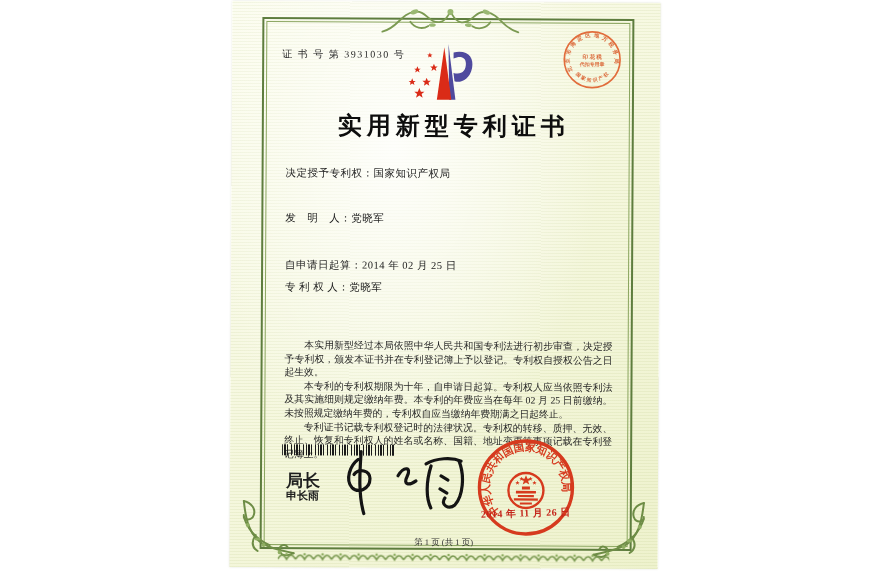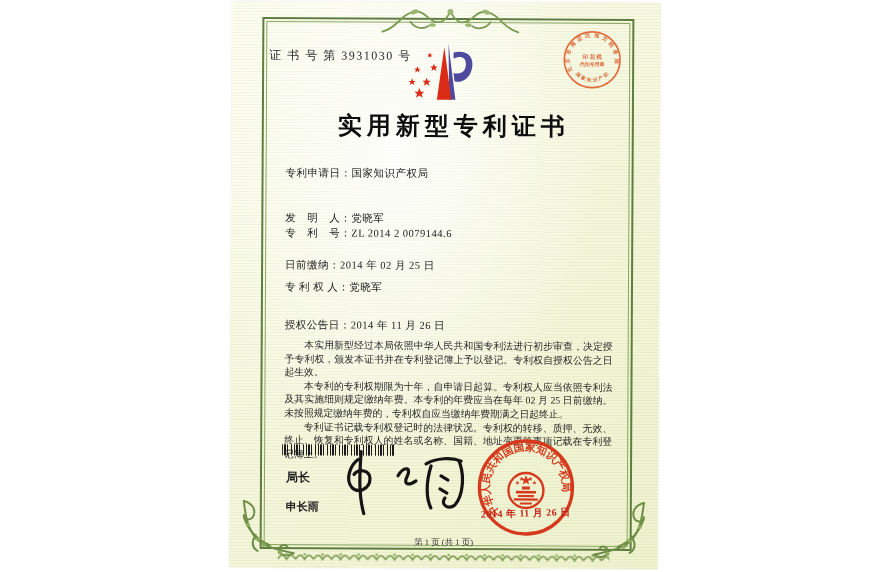--- a/index.html
+++ b/index.html
@@ -13,35 +13,35 @@
     position:absolute;left:231px;top:2px;width:428px;height:566px;
     background:
       radial-gradient(ellipse at 38% 26%, rgba(255,255,255,.85) 0%, rgba(255,255,255,0) 55%),
       repeating-linear-gradient(0deg, rgba(170,185,110,.13) 0 1px, rgba(0,0,0,0) 1px 3px),
       linear-gradient(140deg,#fcfdef 0%, #f6f8e0 45%, #eef2cd 100%);
     transform:rotate(0.3deg);
     box-shadow:0 0 2px rgba(120,130,80,.25);
   }
   .frame{position:absolute;left:30px;top:16px;width:368px;height:528px;border:2px solid #5e7d3e;}
   .frame-inner{position:absolute;inset:2px;border:1px solid #8aa55f;}
-  .cert-no{position:absolute;left:37px;top:46px;font-size:12px;letter-spacing:1.5px;color:#2a2a2a;}
+  .cert-no{position:absolute;left:50px;top:46px;font-size:10px;letter-spacing:1.5px;color:#2a2a2a;}
   .logo{position:absolute;left:176px;top:42px;width:66px;height:60px;}
   .title{position:absolute;left:30px;top:108px;width:368px;box-sizing:border-box;padding-left:16px;
          text-align:center;font-size:24px;font-weight:700;letter-spacing:5px;color:#0d0d0d;}
   .f{position:absolute;left:54px;font-size:10.5px;letter-spacing:.5px;color:#222;white-space:nowrap;}
   .f1{top:165px}.f2{top:210px}.f3{top:225px}.f4{top:257px}.f5{top:279px}.f6{top:317px}
   .bodytext{position:absolute;left:54px;top:337px;width:328px;font-size:9.8px;line-height:13.6px;
             text-align:justify;color:#262626;}
   .bodytext p{margin:0;text-indent:2em;}
   .barcode{position:absolute;left:52px;top:443px;width:112px;height:11px;
     background:
       repeating-linear-gradient(90deg,#1a1a1a 0 1px,transparent 1px 2px,#1a1a1a 2px 4px,
         transparent 4px 5px,#1a1a1a 5px 6px,transparent 6px 9px,#1a1a1a 9px 10px,transparent 10px 12px);}
-  .sig-title{position:absolute;left:56px;top:468px;font-size:12px;font-weight:700;}
-  .sig-name{position:absolute;left:56px;top:487px;font-size:11px;font-weight:700;margin-top:11px;}
+  .sig-title{position:absolute;left:56px;top:468px;font-size:17px;font-weight:700;}
+  .sig-name{position:absolute;left:56px;top:487px;font-size:11px;font-weight:700;}
   .signature{position:absolute;left:98px;top:444px;width:150px;height:76px;}
   .seal{position:absolute;left:245px;top:434px;width:102px;height:102px;}
   .seal-date{position:absolute;left:238px;top:504px;width:116px;text-align:center;
              color:#c4271c;font-size:10px;font-weight:700;letter-spacing:.5px;transform:rotate(-2deg);white-space:nowrap;}
   .footer{position:absolute;left:30px;top:535px;width:368px;text-align:center;font-size:8.5px;color:#333;}
   .tax-stamp{position:absolute;left:329px;top:26px;width:62px;height:62px;opacity:.92;}
   .lace-top{position:absolute;left:148px;top:2px;width:140px;height:32px;}
   .corner-bl{position:absolute;left:6px;top:494px;width:66px;height:66px;}
   .corner-br{position:absolute;left:356px;top:494px;width:66px;height:66px;transform:scaleX(-1);}
   .ribbon{position:absolute;left:48px;top:549px;width:332px;height:12px;}
@@ -141,26 +141,24 @@
     </text>
     <text font-size="4.6" fill="#d95f2e" font-weight="bold">
       <textPath href="#stampArcBottom" textLength="42" lengthAdjust="spacing">国家知识产权局</textPath>
     </text>
     <text x="30" y="29" text-anchor="middle" font-size="5.4" fill="#d95f2e" font-weight="bold">印 花 税</text>
     <text x="30" y="36" text-anchor="middle" font-size="4.8" fill="#d95f2e" font-weight="bold">代扣专用章</text>
   </svg>
 
   <div class="title">实用新型专利证书</div>
 
-  <div class="f f1"><span>专利申请日：</span><span>国家知识产权局</span></div>
+  <div class="f f1"><span>决定授予专利权：</span><span>国家知识产权局</span></div>
   <div class="f f2"><span>发　明　人：</span><span>党晓军</span></div>
-  <div class="f f3"><span>专　利　号：</span><span>ZL 2014 2 0079144.6</span></div>
-  <div class="f f4"><span>日前缴纳：</span><span>2014 年 02 月 25 日</span></div>
+  <div class="f f4"><span>自申请日起算：</span><span>2014 年 02 月 25 日</span></div>
   <div class="f f5"><span>专 利 权 人：</span><span>党晓军</span></div>
-  <div class="f f6"><span>授权公告日：</span><span>2014 年 11 月 26 日</span></div>
 
   <div class="bodytext">
     <p>本实用新型经过本局依照中华人民共和国专利法进行初步审查，决定授予专利权，颁发本证书并在专利登记簿上予以登记。专利权自授权公告之日起生效。</p>
     <p>本专利的专利权期限为十年，自申请日起算。专利权人应当依照专利法及其实施细则规定缴纳年费。本专利的年费应当在每年 02 月 25 日前缴纳。未按照规定缴纳年费的，专利权自应当缴纳年费期满之日起终止。</p>
     <p>专利证书记载专利权登记时的法律状况。专利权的转移、质押、无效、终止、恢复和专利权人的姓名或名称、国籍、地址变更等事项记载在专利登记簿上。</p>
   </div>
 
   <div class="barcode"></div>
   <div class="sig-title">局长</div>
   <div class="sig-name">申长雨</div>

